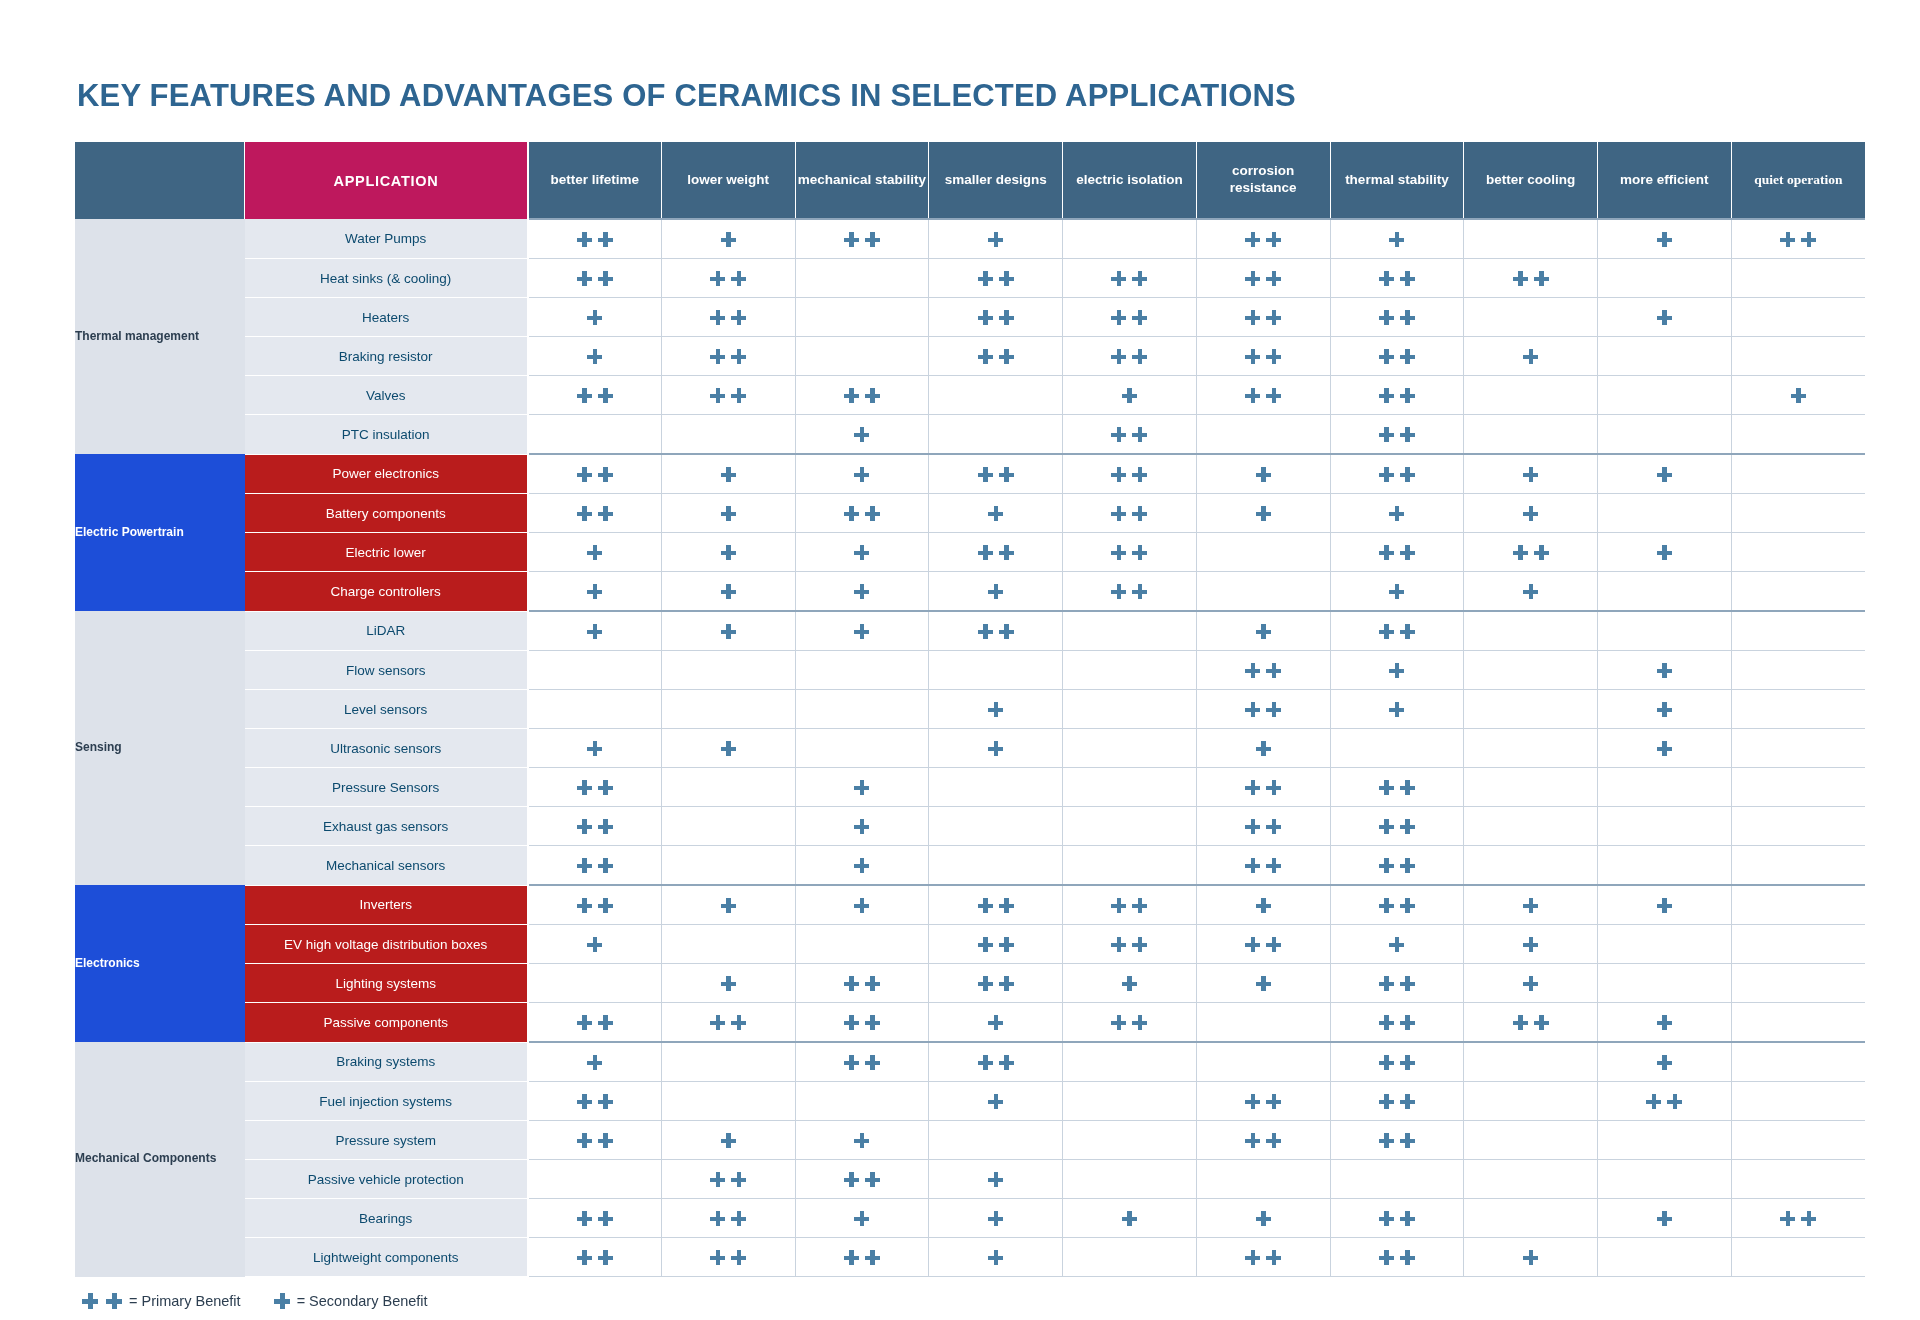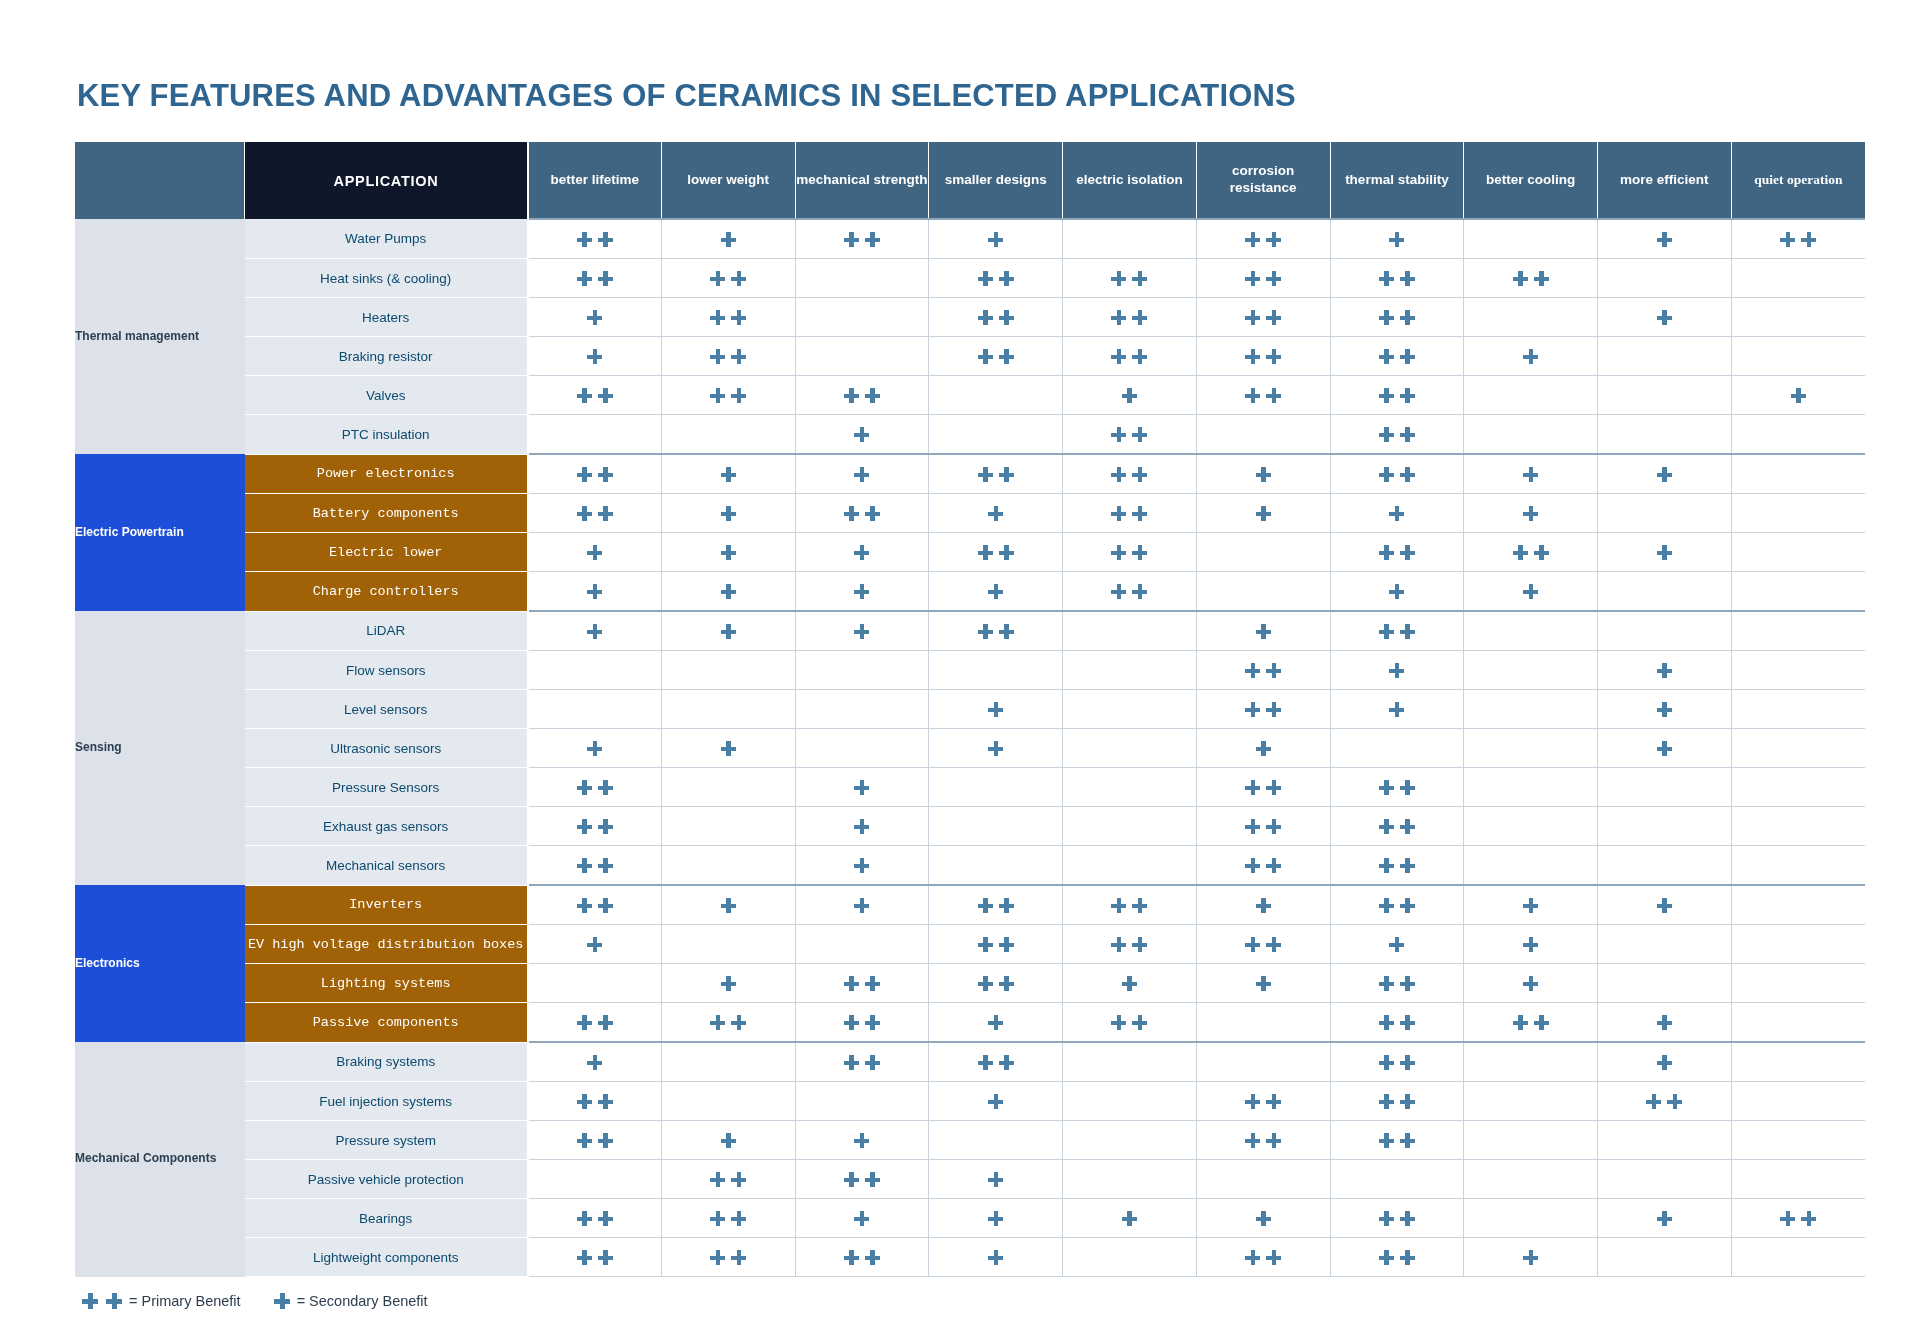--- a/index.html
+++ b/index.html
@@ -36,21 +36,21 @@
   table.matrix td, table.matrix th {
     padding: 0;
     margin: 0;
   }
   
   .hdr-blank {
     background: #3f6583;
     border-right: 1px solid #ffffff;
   }
   .hdr-app {
-    background: #0f172a;
+    background: #be185d;
     color: #ffffff;
     font-size: 14.5px;
     font-weight: bold;
     letter-spacing: 0.7px;
     text-align: center;
     height: 76px;
     border-right: 2px solid #ffffff;
   }
   .hdr-col {
     background: #3f6583;
@@ -90,23 +90,22 @@
     vertical-align: middle;
     border-right: 2px solid #ffffff;
     border-bottom: 1px solid #ffffff;
     padding: 0 6px;
   }
   .app-light {
     background: #e4e8ef;
     color: #0c4a6e;
   }
   .app-dark {
-    background: #a16207;
+    background: #b91c1c;
     color: #ffffff;
-    font-family: Liberation Mono, monospace;
   }
 
   
   .val-cell {
     height: 38px;
     text-align: center;
     vertical-align: middle;
     background: #ffffff;
     border-right: 1px solid #c9d3de;
     border-bottom: 1px solid #c9d3de;
@@ -177,21 +176,21 @@
       <col style="width:130px">
       <col style="width:130px">
       <col style="width:130px">
     </colgroup>
     <thead>
       <tr>
         <th class="hdr-blank"></th>
         <th class="hdr-app">APPLICATION</th>
         <th class="hdr-col">better lifetime</th>
         <th class="hdr-col">lower weight</th>
-        <th class="hdr-col">mechanical strength</th>
+        <th class="hdr-col">mechanical stability</th>
         <th class="hdr-col">smaller designs</th>
         <th class="hdr-col">electric isolation</th>
         <th class="hdr-col">corrosion resistance</th>
         <th class="hdr-col">thermal stability</th>
         <th class="hdr-col">better cooling</th>
         <th class="hdr-col">more efficient</th>
         <th class="hdr-col">quiet operation</th>
       </tr>
     </thead>
     <tbody id="matrix-body">

